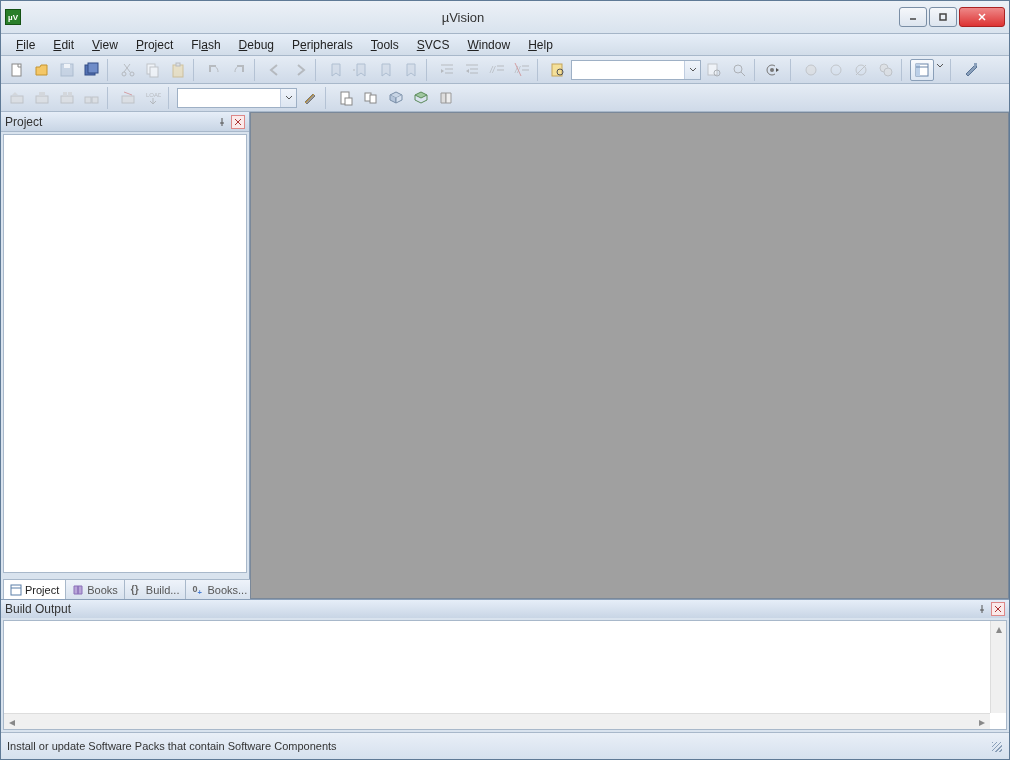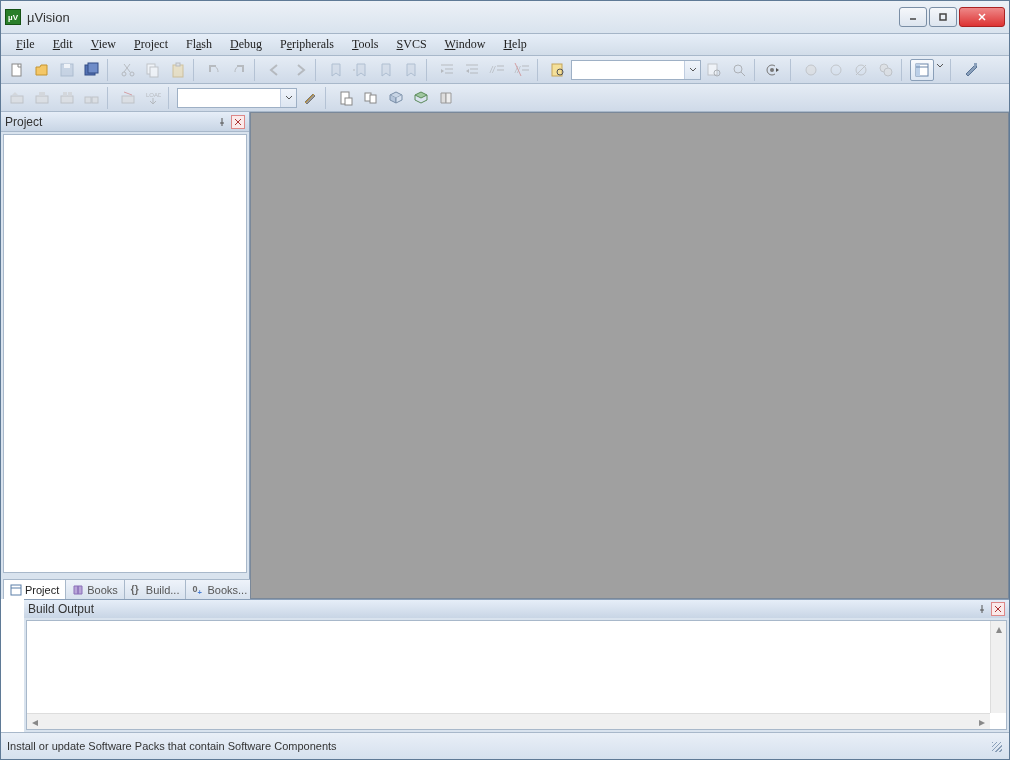--- a/index.html
+++ b/index.html
@@ -22,20 +22,21 @@
 }
 
 
 .titlebar {
   height: 30px;
   background: linear-gradient(#ecf1f7, #d9e3ee);
   display: flex;
   align-items: center;
   padding: 16px 4px;
   border-bottom: 1px solid #a5b5c7;
+  text-align: center;
 }
 .titlebar-icon {
   width: 16px; height: 16px;
   background: #2a7f2a;
   border: 1px solid #145214;
   margin-right: 6px;
   display:flex;align-items:center;justify-content:center;
   font-size:8px;color:#fff;font-weight:bold;
 }
 .titlebar-title { flex: 1; color: #333; font-size: 13px; }
@@ -53,21 +54,20 @@
 
 
 .menubar {
   height: 22px;
   background: linear-gradient(#e6eef8, #d2dde9);
   display: flex;
   align-items: center;
   padding: 0 8px;
   gap: 4px;
   border-bottom: 1px solid #a8b8ca;
-  font-family: Liberation Serif, serif;
 }
 .menu-item {
   padding: 2px 7px;
   color: #222;
   cursor: default;
 }
 .menu-item .ul { text-decoration: underline; }
 
 
 .toolbar {
@@ -146,21 +146,20 @@
   flex:1;
   background:#a0a0a0;
   border:1px solid #7a8899;
 }
 
 
 .build-output {
   display:flex;flex-direction:column;
   border-top:1px solid #8a9fb8;
   background:#d9e3ee;
-  margin-left:23px;
 }
 .build-header {
   height:18px;
   background:linear-gradient(#e6eef8,#c8d5e5);
   display:flex;align-items:center;padding:0 4px;color:#333;
 }
 .build-body {
   height:110px;background:#fff;border:1px solid #a8b8ca;margin:2px;
   position:relative;
 }

